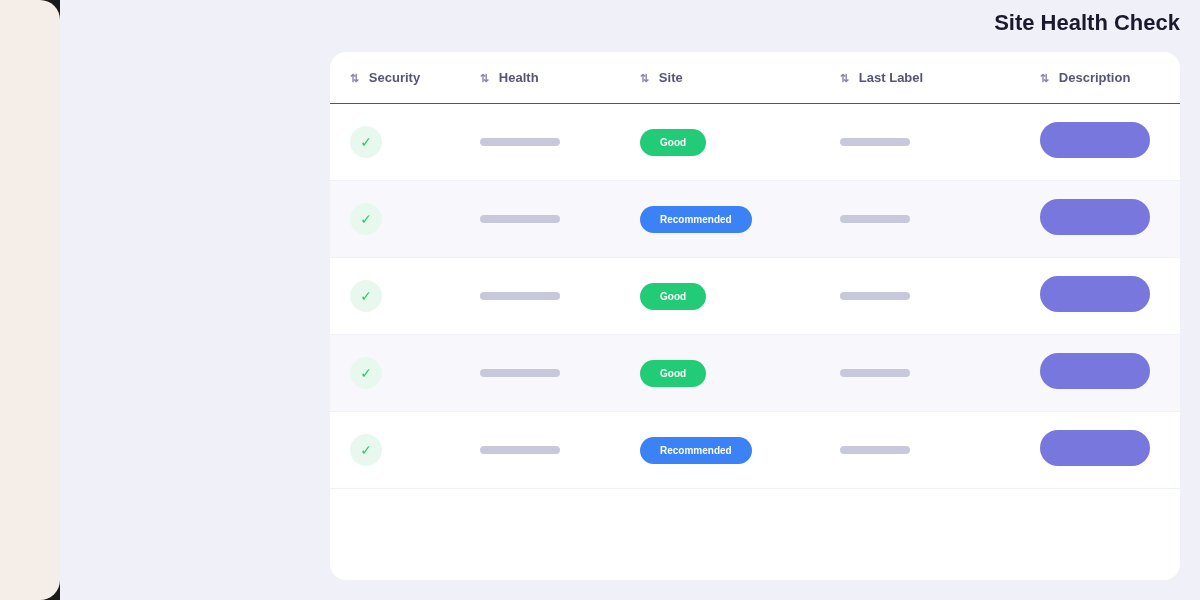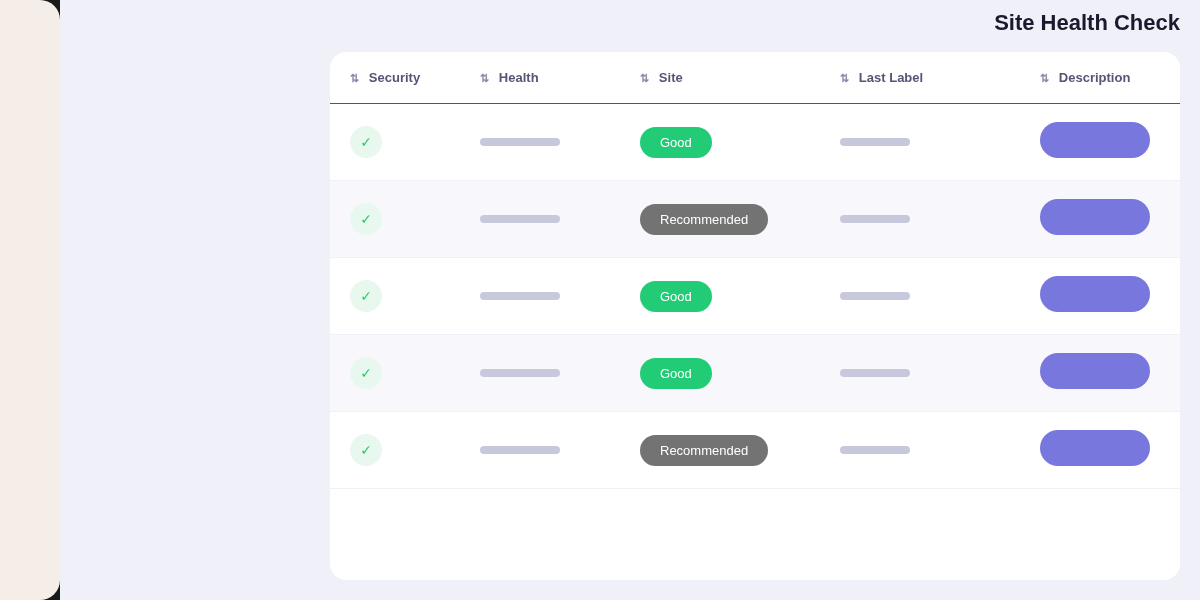--- a/index.html
+++ b/index.html
@@ -111,32 +111,32 @@
       height: 8px;
       border-radius: 4px;
       background: #c8c8dd;
       width: 70px;
     }
 
     .status-badge {
       display: inline-block;
       padding: 8px 20px;
       border-radius: 20px;
-      font-size: 13px;
-      font-weight: 400;
+      font-size: 10px;
+      font-weight: 700;
       color: #ffffff;
       white-space: nowrap;
     }
 
     .status-good {
       background: #22cc77;
     }
 
     .status-recommended {
-      background: #737373;
+      background: #3b82f6;
       color: #ffffff;
     }
 
     .description-badge {
       display: inline-block;
       padding: 10px 32px;
       border-radius: 20px;
       background: #7777dd;
       width: 110px;
       height: 36px;

